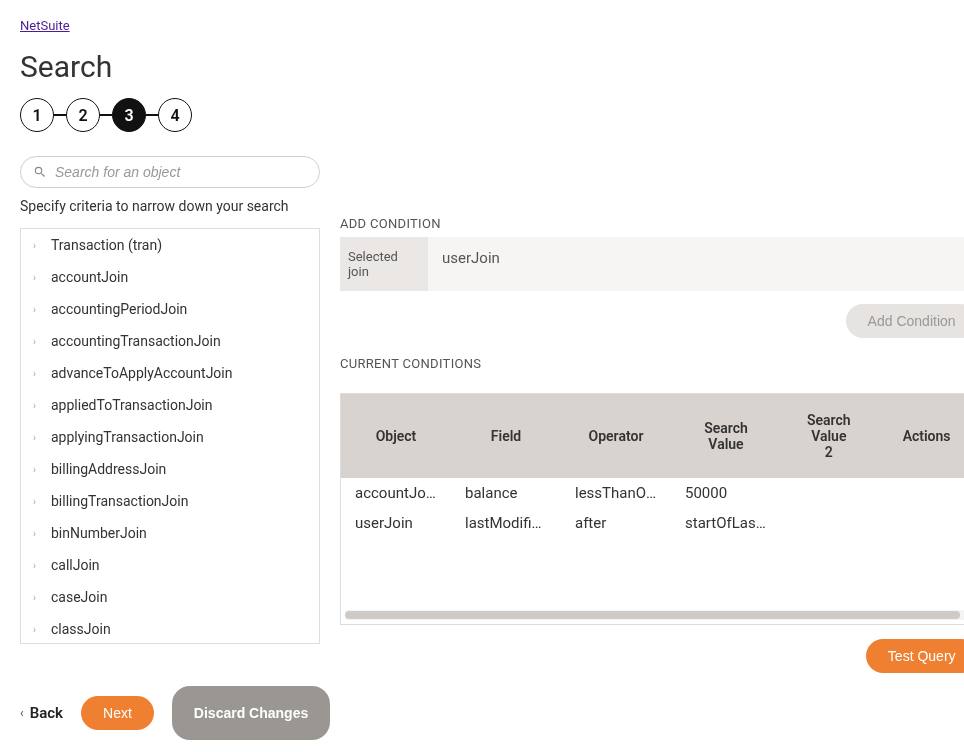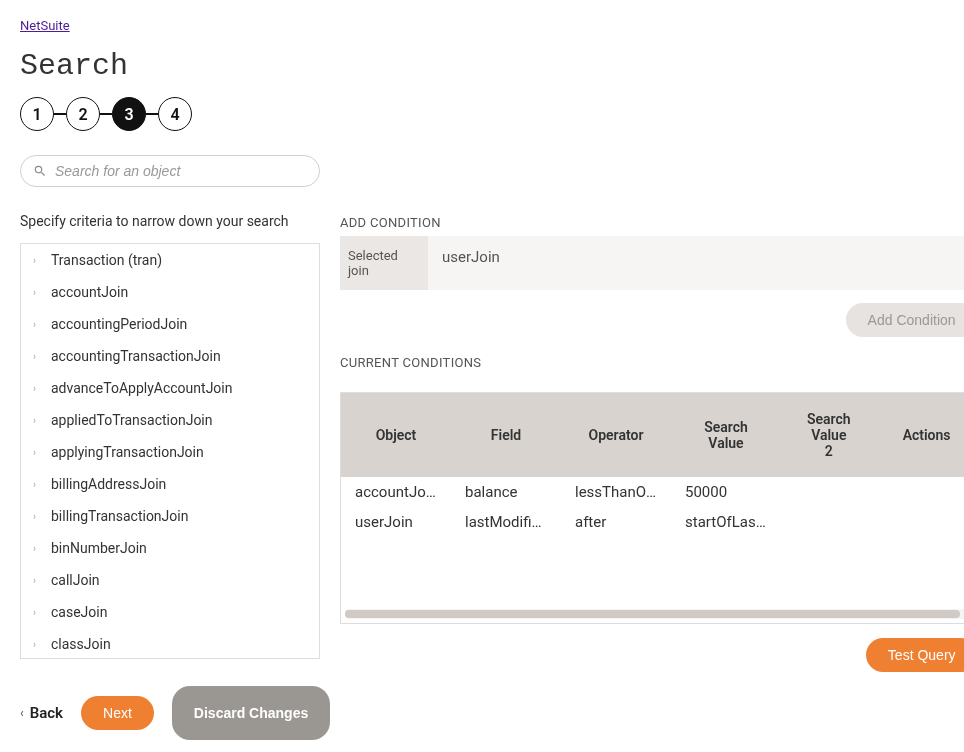--- a/index.html
+++ b/index.html
@@ -17,21 +17,20 @@
     font-size: 13px;
   }
   .breadcrumb a {
     color: #4c1d95;
     text-decoration: underline;
   }
   .page-title {
     font-size: 30px;
     font-weight: 400;
     padding: 8px 36px 14px 20px;
-    font-family: Liberation Mono, monospace;
   }
   .stepper {
     display: flex;
     align-items: center;
     padding: 0 20px 24px 20px;
   }
   .step {
     width: 34px;
     height: 34px;
     border-radius: 50%;
@@ -69,21 +68,21 @@
     flex-direction: column;
   }
   .search-wrap {
     width: 300px;
     border: 1px solid #d0d0d0;
     border-radius: 16px;
     height: 32px;
     display: flex;
     align-items: center;
     padding: 0 12px;
-    margin-bottom: 26px;
+    margin-bottom: 10px;
   }
   .search-wrap svg {
     width: 14px;
     height: 14px;
     fill: #888;
     flex-shrink: 0;
   }
   .search-wrap input {
     border: none;
     outline: none;

